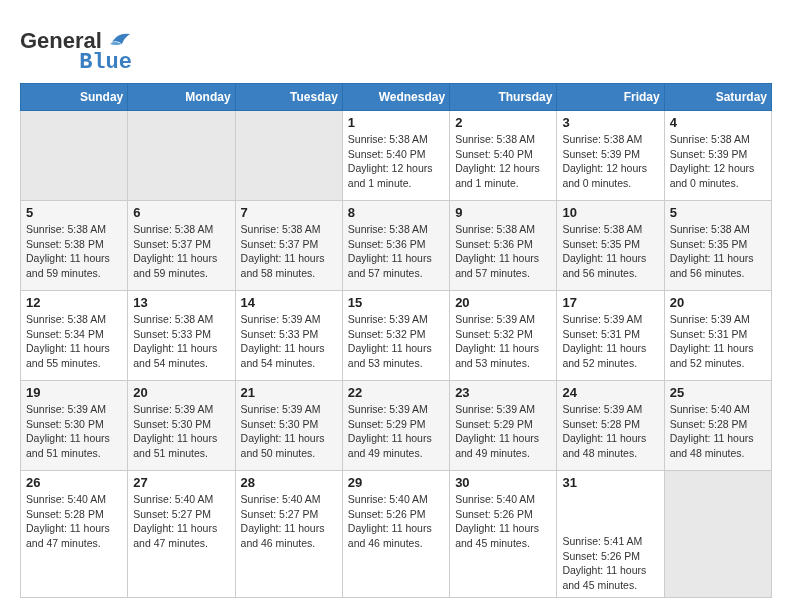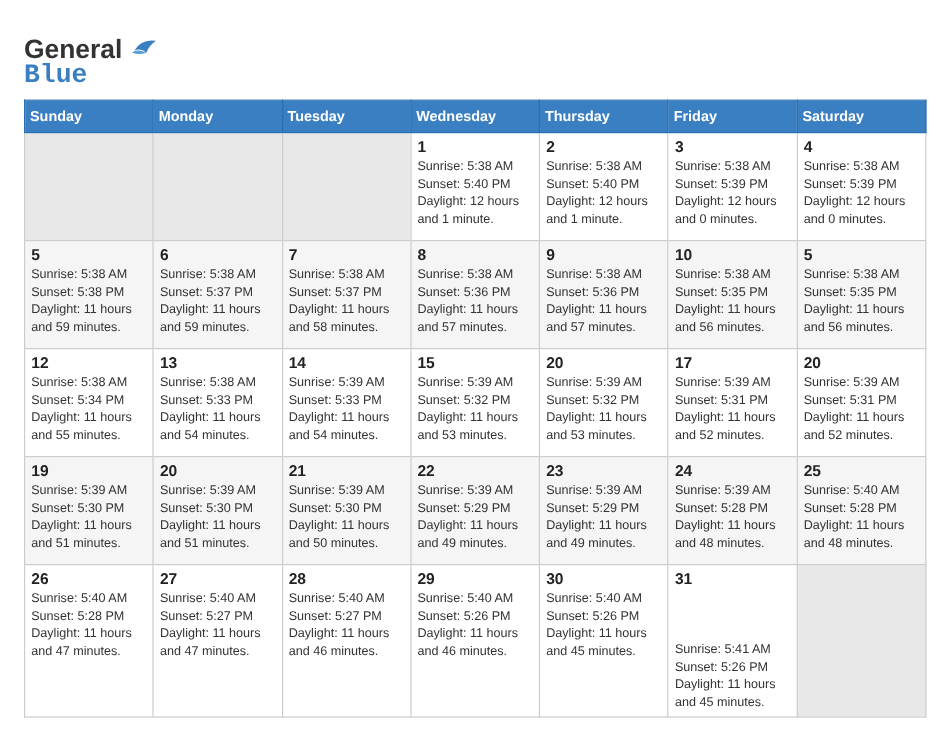--- a/index.html
+++ b/index.html
@@ -20,37 +20,37 @@
       color: #333;
     }
     .header-subtitle {
       font-size: 16px;
       color: #555;
     }
     .logo {
       float: left;
       display: flex;
       flex-direction: column;
-      align-items: flex-start;
+      align-items: flex-end;
       margin-top: 4px;
     }
     .clearfix::after { content: ''; display: table; clear: both; }
     .calendar {
       width: 100%;
       border-collapse: collapse;
       margin-top: 8px;
       font-size: 11px;
     }
     .calendar thead tr {
       background-color: #3a7fc1;
       color: white;
     }
     .calendar thead th {
       padding: 6px 4px;
-      text-align: left;
+      text-align: right;
       font-size: 12px;
       font-weight: bold;
       border: 1px solid #2a6faf;
     }
     .calendar tbody td {
       vertical-align: top;
       padding: 4px 5px;
       border: 1px solid #ccc;
       width: 14.28%;
       height: 90px;

